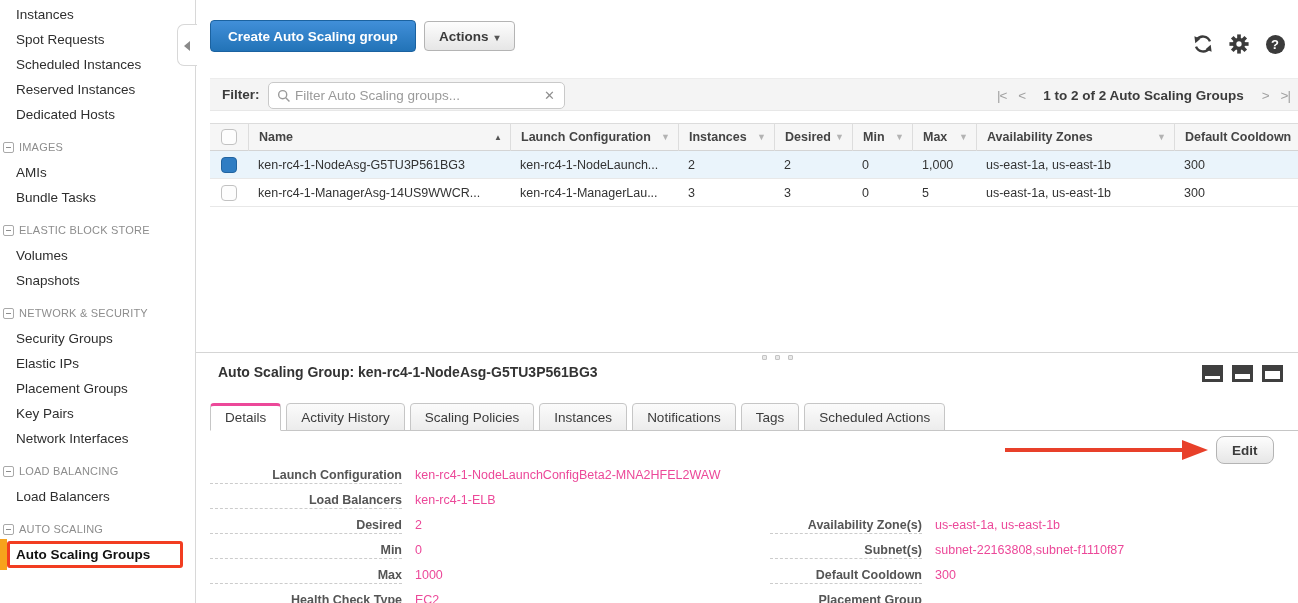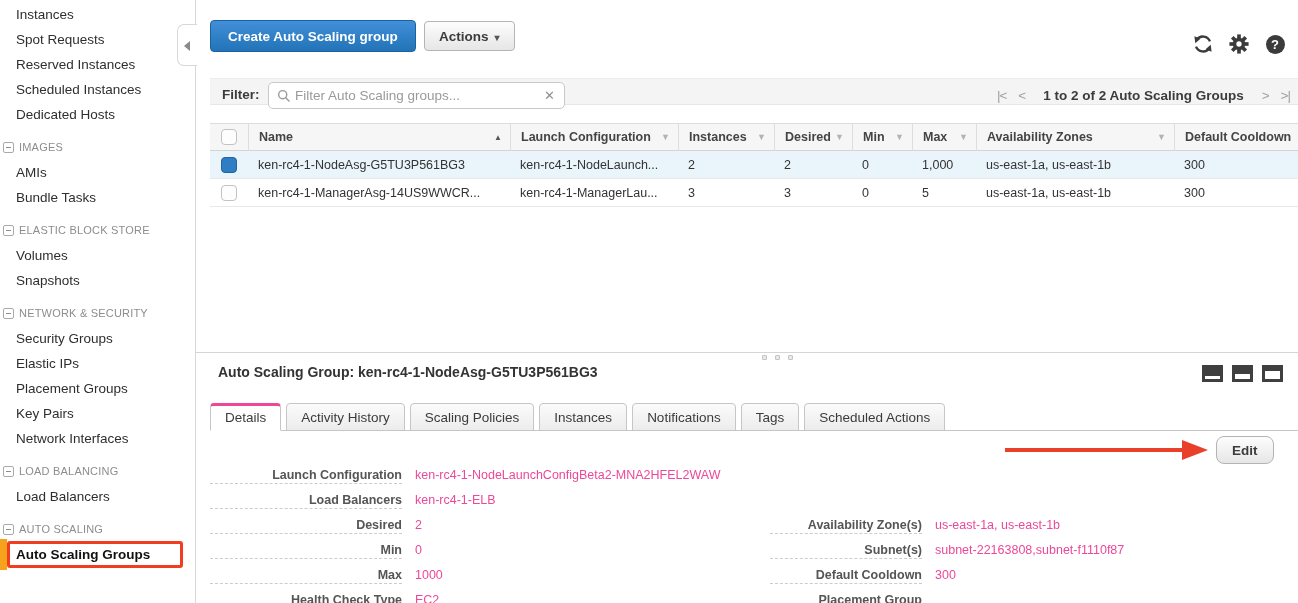--- a/index.html
+++ b/index.html
@@ -41,21 +41,21 @@
     color:#3b3b3b; font-weight:bold; font-size:13.5px; cursor:pointer;
     font-family:"Liberation Sans",sans-serif; }
   .btn-actions .caret { font-size:10px; color:#555; margin-left:6px; }
   .top-icons { position:absolute; right:12px; top:33px; display:flex; align-items:center; gap:14px; }
   .icon-btn { width:22px; height:22px; display:flex; align-items:center; justify-content:center;
     cursor:pointer; }
   .help-circle { width:19px; height:19px; border-radius:50%; background:#3b3b3b; color:#fff;
     font-size:13px; font-weight:bold; display:flex; align-items:center; justify-content:center; }
 
   
-  .filter-bar { position:absolute; left:210px; right:0; top:78px; height:27px;
+  .filter-bar { position:absolute; left:210px; right:0; top:78px; height:33px;
     background:#f4f4f4; border-top:1px solid #ececec; border-bottom:1px solid #e7e7e7; }
   .filter-label { position:absolute; left:12px; top:8px; font-size:13.5px; font-weight:bold; color:#3b3b3b; }
   .filter-input-wrap { position:absolute; left:58px; top:3px; width:297px; height:27px;
     background:#fff; border:1px solid #c9c9c9; border-radius:5px; display:flex; align-items:center; }
   .filter-input-wrap input { flex:1; border:none; outline:none; background:transparent;
     font-size:13.5px; color:#444; font-family:"Liberation Sans",sans-serif; padding:0 4px; }
   .filter-input-wrap input::placeholder { color:#9a9a9a; }
   .mag { margin-left:8px; flex:0 0 auto; }
   .clear-x { margin-right:9px; color:#8f8f8f; font-size:13px; cursor:pointer; flex:0 0 auto; }
   .pagination { position:absolute; right:8px; top:0; height:33px; display:flex;
@@ -119,22 +119,22 @@
 </style>
 </head>
 <body>
 
 <div id="app">
 
   <div class="sidebar">
     <div>
         <div class="sb-item">Instances</div>
         <div class="sb-item">Spot Requests</div>
+        <div class="sb-item">Scheduled Instances</div>
         <div class="sb-item">Reserved Instances</div>
-        <div class="sb-item">Scheduled Instances</div>
         <div class="sb-item">Dedicated Hosts</div>
         <div class="sb-section">
           <span class="collapse-box"></span>
           <span>IMAGES</span>
         </div>
         <div class="sb-item">AMIs</div>
         <div class="sb-item">Bundle Tasks</div>
         <div class="sb-section">
           <span class="collapse-box"></span>
           <span>ELASTIC BLOCK STORE</span>

